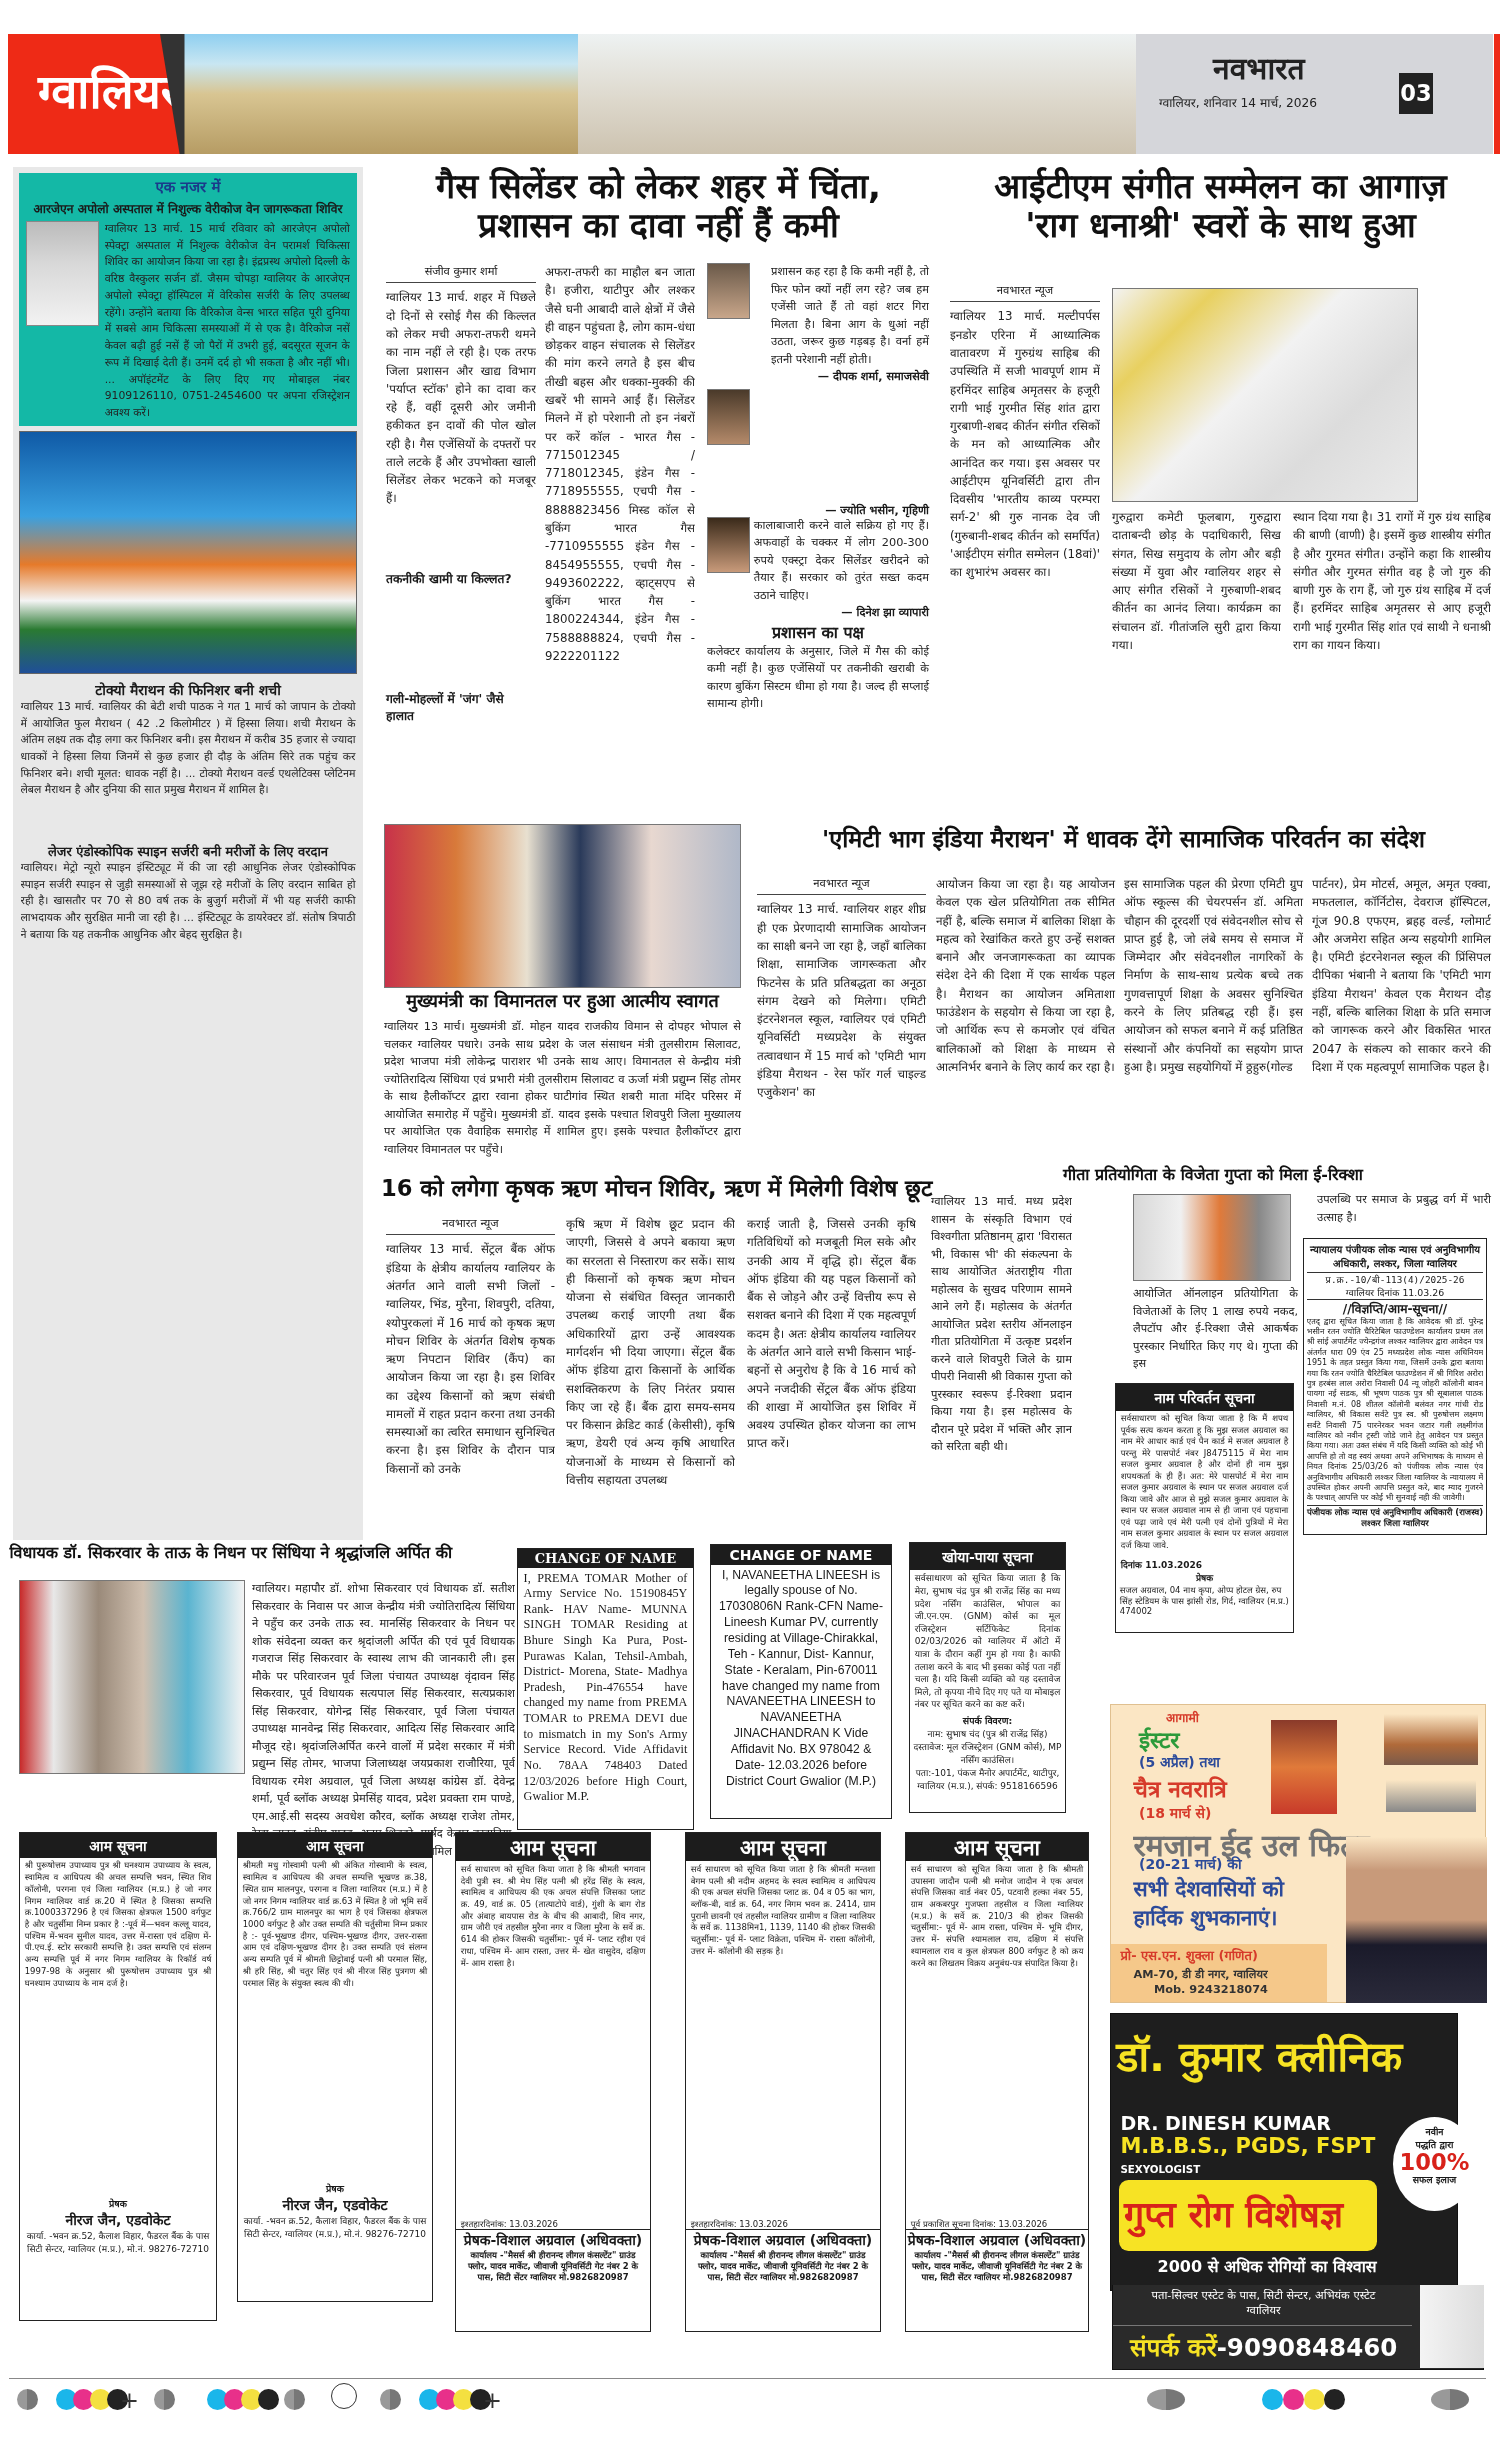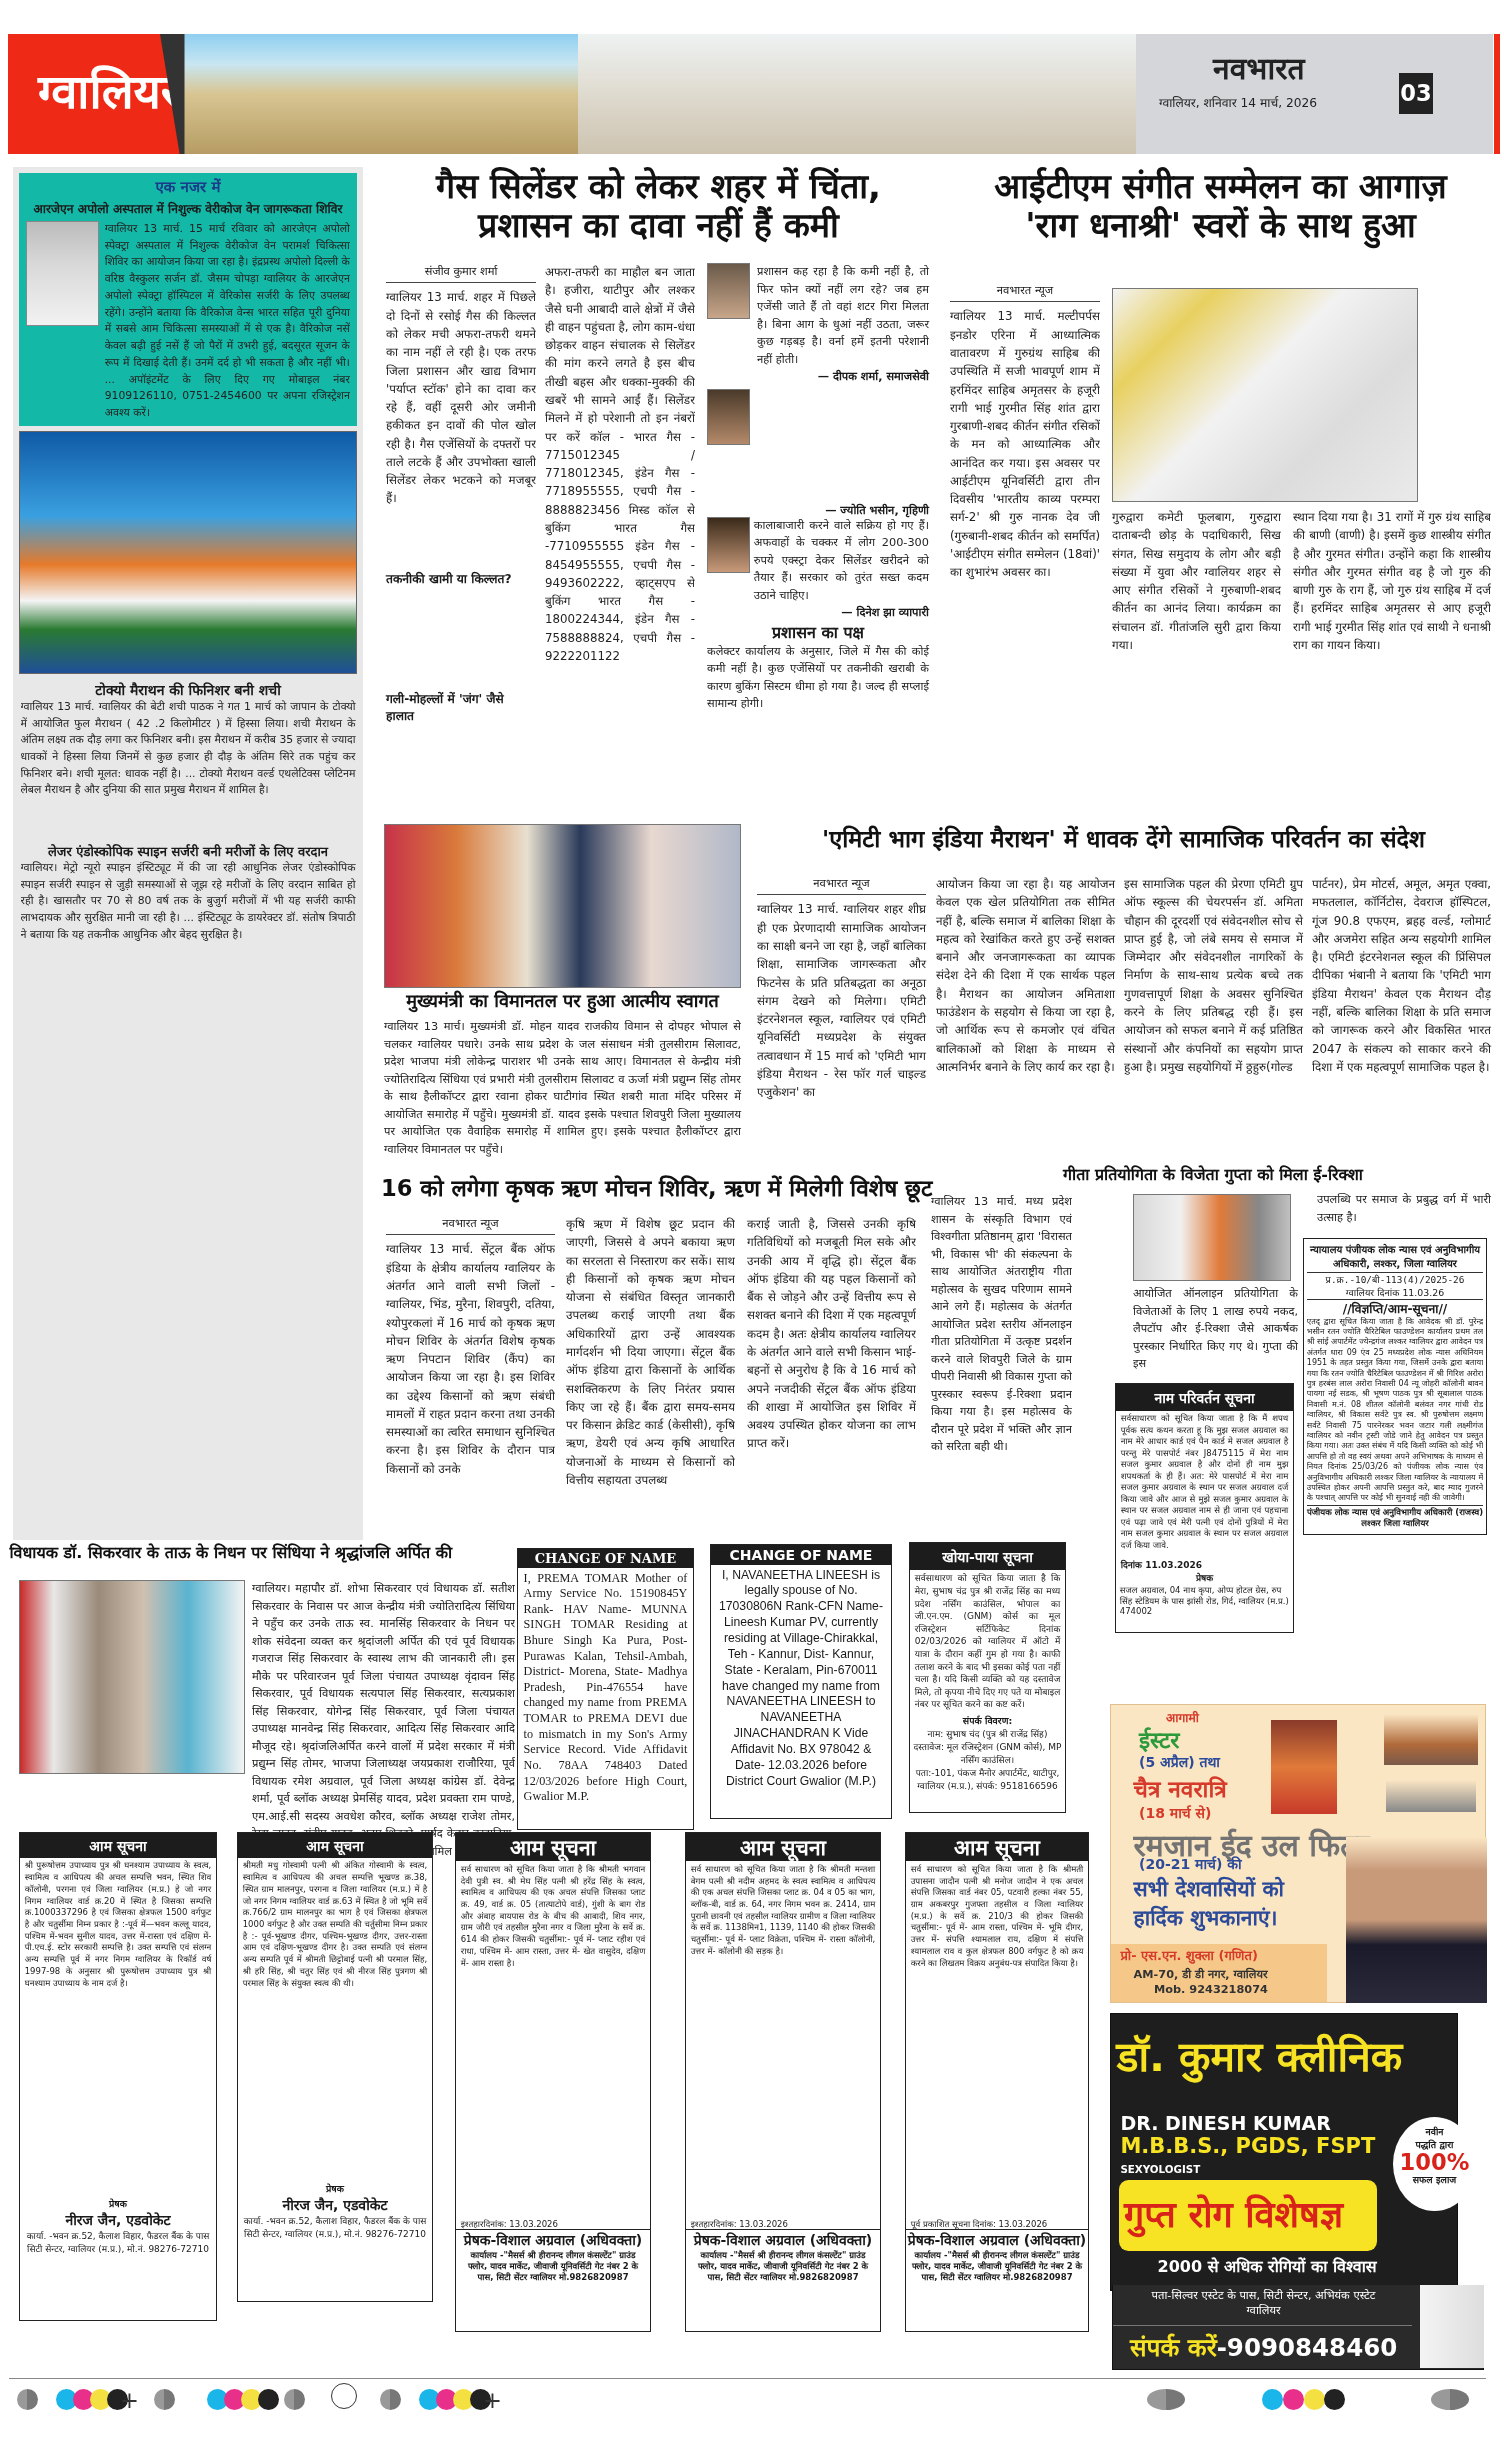--- a/index.html
+++ b/index.html
@@ -67,21 +67,21 @@
 <div class="col" style="left:386px;top:263px;width:150px">
   <div class="byline">संजीव कुमार शर्मा</div>
   <div class="body-text" style="height:282px;overflow:hidden">ग्वालियर 13 मार्च. शहर में पिछले दो दिनों से रसोई गैस की किल्लत को लेकर मची अफरा-तफरी थमने का नाम नहीं ले रही है। एक तरफ जिला प्रशासन और खाद्य विभाग 'पर्याप्त स्टॉक' होने का दावा कर रहे हैं, वहीं दूसरी ओर जमीनी हकीकत इन दावों की पोल खोल रही है। गैस एजेंसियों के दफ्तरों पर ताले लटके हैं और उपभोक्ता खाली सिलेंडर लेकर भटकने को मजबूर हैं।</div>
   <div style="font-weight:bold;font-size:12.2px">तकनीकी खामी या किल्लत?</div>
   <div style="font-weight:bold;font-size:12.2px;margin-top:103px">गली-मोहल्लों में 'जंग' जैसे हालात</div>
 </div>
 <div class="col" style="left:545px;top:263px;width:150px">
   <div class="body-text" style="height:545px;overflow:hidden">अफरा-तफरी का माहौल बन जाता है। हजीरा, थाटीपुर और लश्कर जैसे घनी आबादी वाले क्षेत्रों में जैसे ही वाहन पहुंचता है, लोग काम-धंधा छोड़कर वाहन संचालक से सिलेंडर की मांग करने लगते है इस बीच तीखी बहस और धक्का-मुक्की की खबरें भी सामने आईं हैं। सिलेंडर मिलने में हो परेशानी तो इन नंबरों पर करें कॉल - भारत गैस - 7715012345 / 7718012345, इंडेन गैस - 7718955555, एचपी गैस - 8888823456 मिस्ड कॉल से बुकिंग भारत गैस -7710955555 इंडेन गैस - 8454955555, एचपी गैस - 9493602222, व्हाट्सएप से बुकिंग भारत गैस - 1800224344, इंडेन गैस - 7588888824, एचपी गैस - 9222201122</div>
 </div>
 <div class="col" style="left:707px;top:263px;width:222px">
-  <div style="display:flex;gap:7px">
+  <div style="display:flex;gap:21px">
     <div style="width:43px;height:56px;background:linear-gradient(180deg,#6b5a4a,#c8a68a);border:0.9px solid #777;flex:0 0 auto"></div>
     <div class="body-text" style="font-size:11.3px">प्रशासन कह रहा है कि कमी नहीं है, तो फिर फोन क्यों नहीं लग रहे? जब हम एजेंसी जाते हैं तो वहां शटर गिरा मिलता है। बिना आग के धुआं नहीं उठता, जरूर कुछ गड़बड़ है। वर्ना हमें इतनी परेशानी नहीं होती।</div>
   </div>
   <div style="text-align:right;font-weight:bold;font-size:11.3px">— दीपक शर्मा, समाजसेवी</div>
   <div style="height:113px;display:flex;gap:3.8px;margin-top:5.6px">
     <div style="width:43px;height:56px;background:linear-gradient(180deg,#4a3a2a,#b48a6a);border:0.9px solid #777;flex:0 0 auto"></div>
   </div>
   <div style="text-align:right;font-weight:bold;font-size:11.3px">— ज्योति भसीन, गृहिणी</div>
   <div style="display:flex;gap:3.8px">
     <div style="width:43px;height:56px;background:linear-gradient(180deg,#3a2a1a,#c89a7a);border:0.9px solid #777;flex:0 0 auto"></div>

